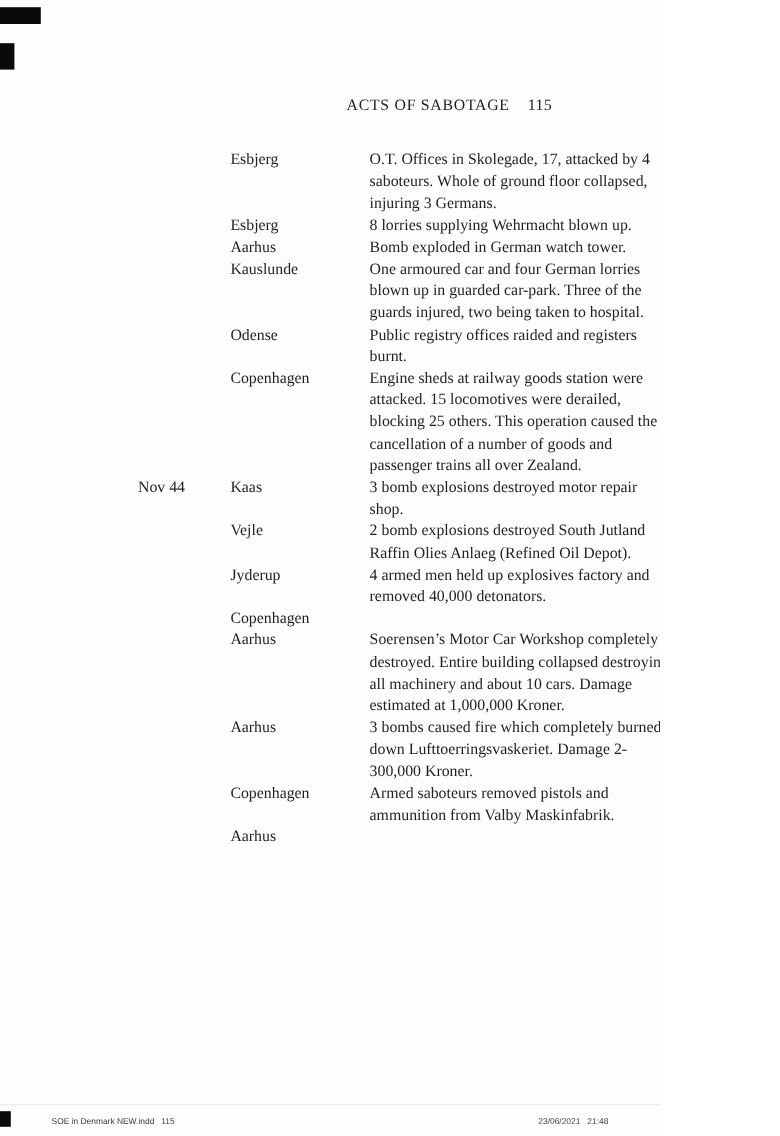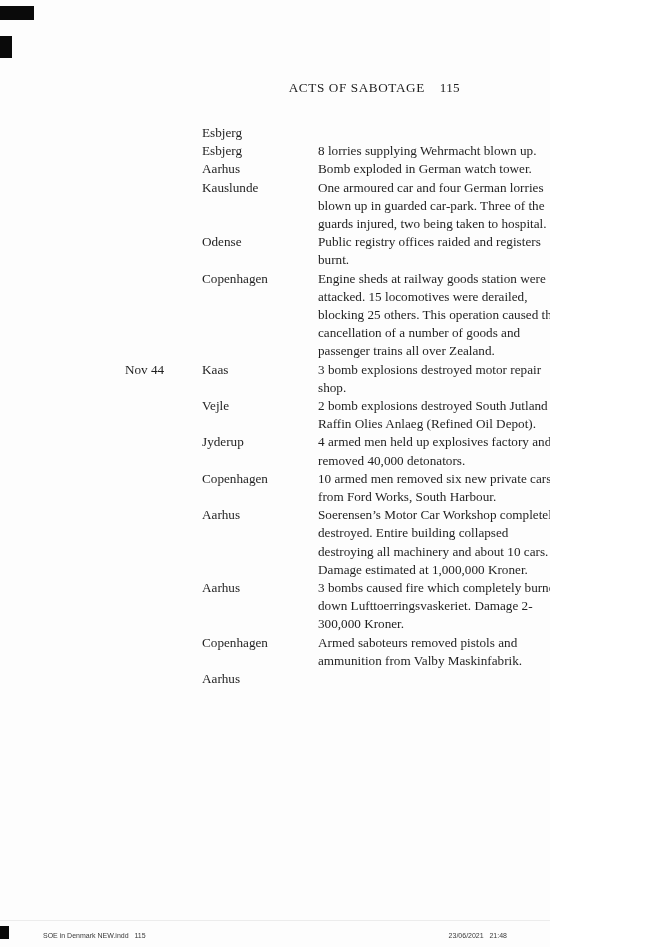--- a/index.html
+++ b/index.html
@@ -37,21 +37,21 @@
 
   .sabotage-table {
     position: absolute;
     top: 124px;
     left: 115px;
     width: 447px;
     font-size: 13.2px;
     line-height: 18.2px;
     color: #1f1f1f;
   }
-  .row { display: flex; align-items: flex-start; margin-left: 10px; }
+  .row { display: flex; align-items: flex-start; }
   .col-date  { width: 77px;  flex: none; }
   .col-place { width: 116px; flex: none; }
   .col-desc  { flex: 1; }
 
   .slug-line {
     position: absolute;
     left: 0;
     right: 0;
     bottom: 26px;
     height: 1px;
@@ -80,20 +80,21 @@
   <div class="mark mark-bottom"></div>
 
   <div class="running-head">
     <span class="title">ACTS OF SABOTAGE</span><span class="pagenum">115</span>
   </div>
 
   <div class="sabotage-table">
     <div class="row">
       <div class="col-date"></div>
       <div class="col-place">Esbjerg</div>
+      <div class="col-desc">O.T. Offices in Skolegade, 17, attacked by 4 saboteurs. Whole of ground floor collapsed, injuring 3 Germans.</div>
     </div>
 
     <div class="row">
       <div class="col-date"></div>
       <div class="col-place">Esbjerg</div>
       <div class="col-desc">8 lorries supplying Wehrmacht blown up.</div>
     </div>
 
     <div class="row">
       <div class="col-date"></div>
@@ -133,21 +134,20 @@
 
     <div class="row">
       <div class="col-date"></div>
       <div class="col-place">Jyderup</div>
       <div class="col-desc">4 armed men held up explosives factory and removed 40,000 detonators.</div>
     </div>
 
     <div class="row">
       <div class="col-date"></div>
       <div class="col-place">Copenhagen</div>
-      <div class="col-desc">10 armed men removed six new private cars from Ford Works, South Harbour.</div>
     </div>
 
     <div class="row">
       <div class="col-date"></div>
       <div class="col-place">Aarhus</div>
       <div class="col-desc">Soerensen’s Motor Car Workshop completely destroyed. Entire building collapsed destroying all machinery and about 10 cars. Damage estimated at 1,000,000 Kroner.</div>
     </div>
 
     <div class="row">
       <div class="col-date"></div>

